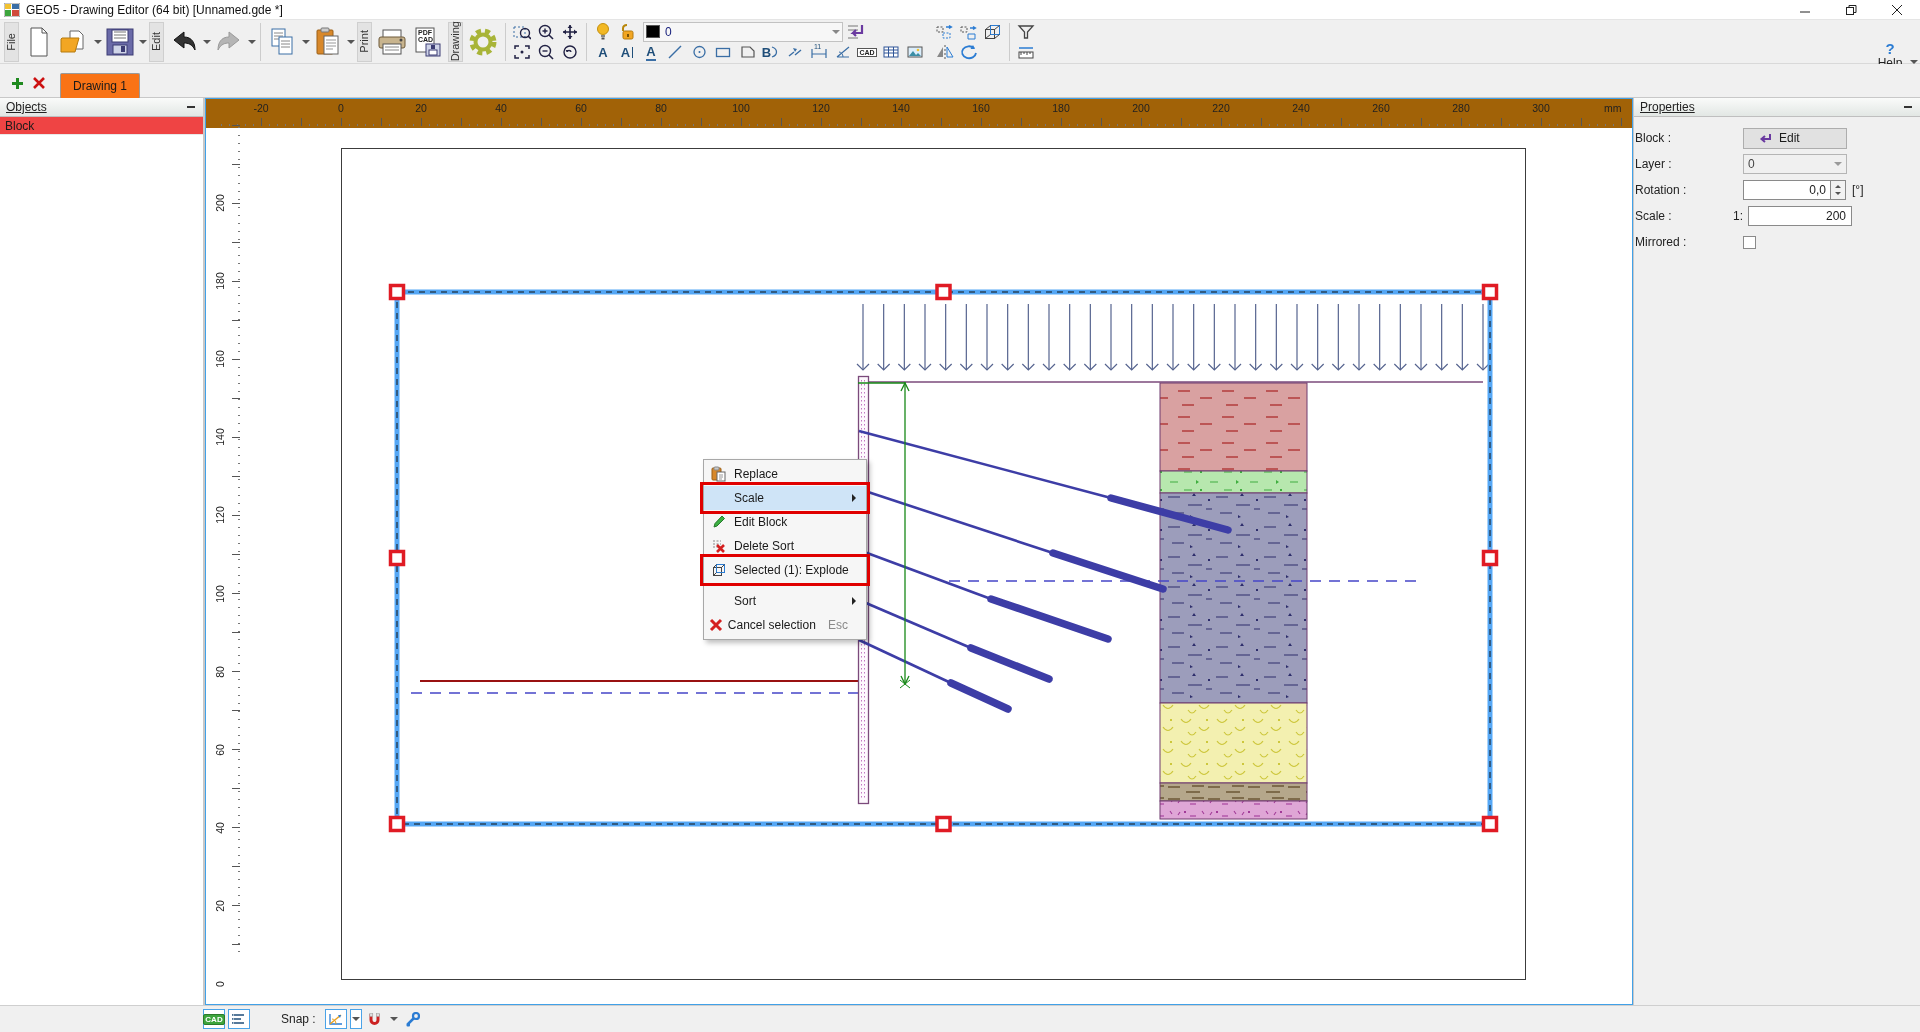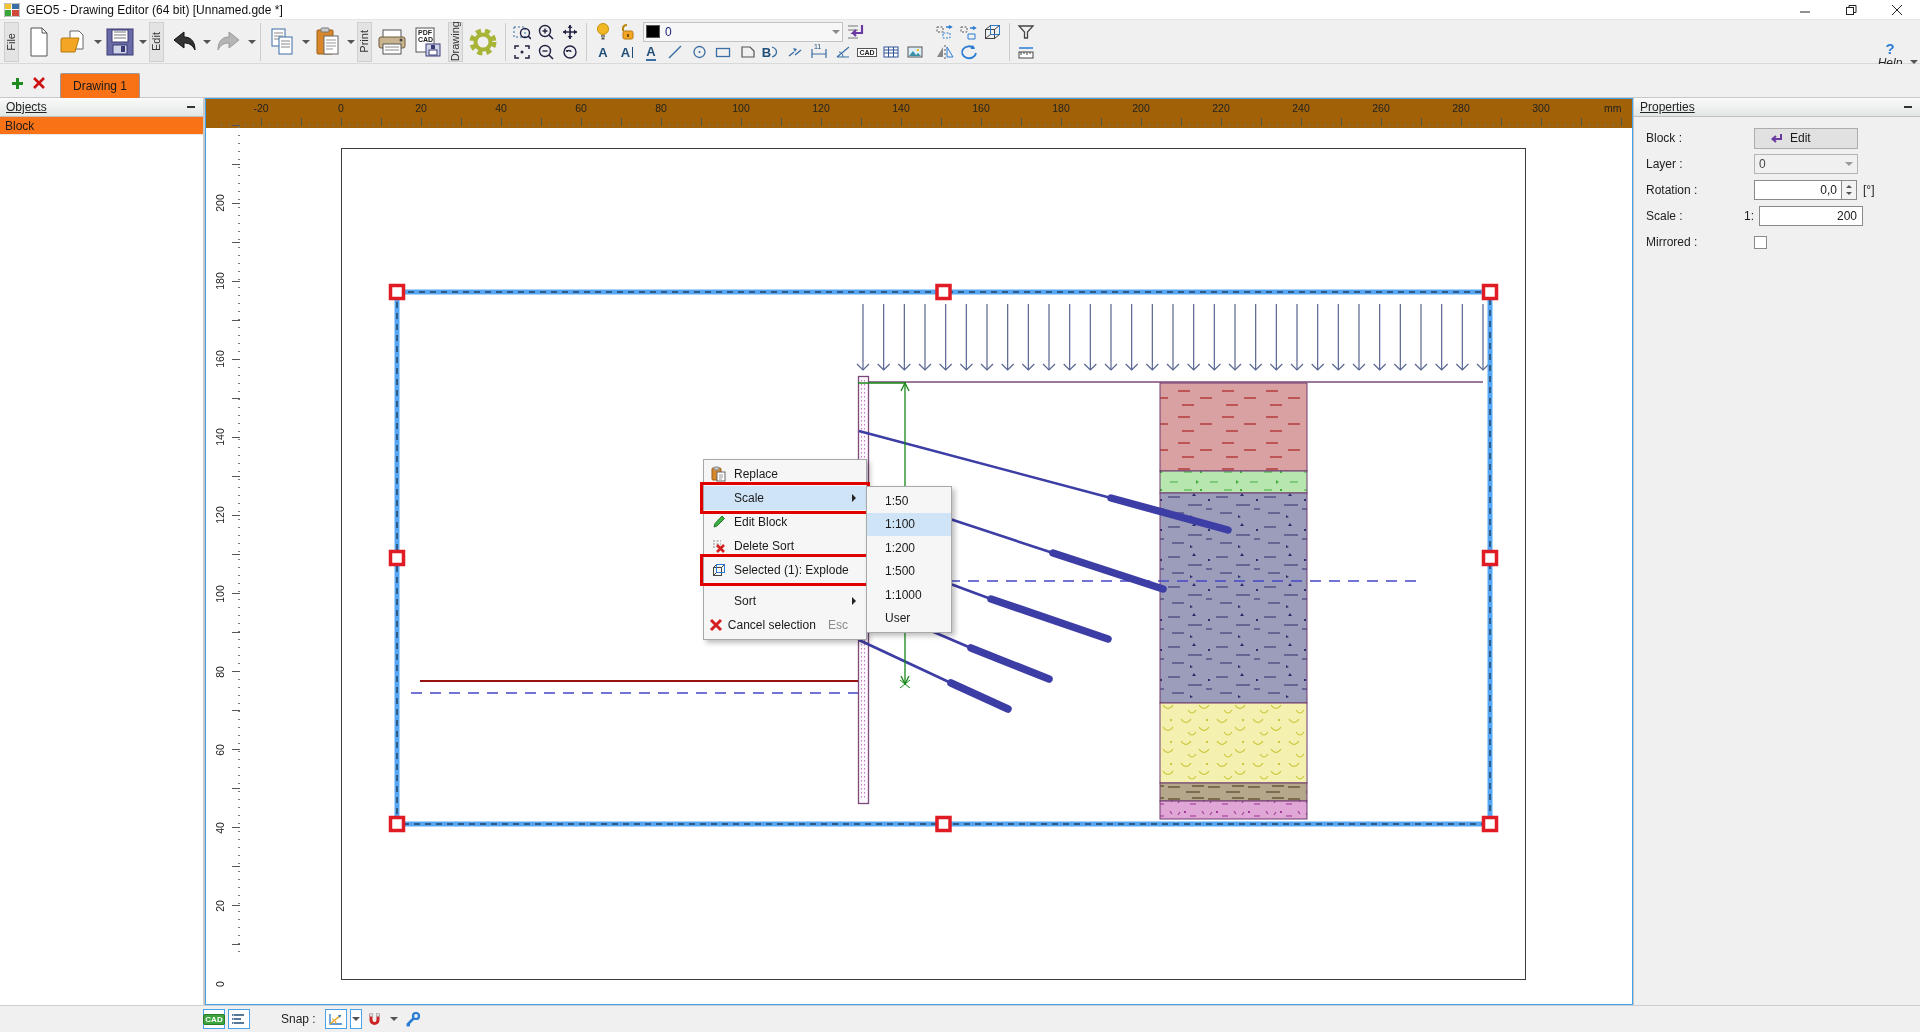--- a/index.html
+++ b/index.html
@@ -22,34 +22,34 @@
   .tsep{width:1px;height:38px;background:#cccccc;margin:0 4px;}
   .stackcol{display:flex;flex-direction:column;justify-content:center;gap:1px;}
   .stackrow{display:flex;align-items:center;}
   .glyphbtn{font-size:13px;color:#1f4e79;font-weight:bold;}
   .combo0{display:flex;align-items:center;height:20px;width:200px;background:#f7f7f7;border:1px solid #c2c2c2;padding:0 2px;margin-left:4px;}
   .combo0 .swatch{width:14px;height:13px;background:#000;border:1px solid #555;margin-right:5px;}
   .combo0 .val{flex:1;color:#1a237e;}
   .combo0 .car{border:4px solid transparent;border-top-color:#888;margin-top:4px;}
   .helpbox{position:absolute;right:8px;top:22px;width:44px;text-align:center;}
   .helpbox .q{color:#2b7cd3;font-weight:bold;font-size:15px;line-height:14px;}
-  .helpbox .hl{font-size:12px;color:#222;font-style:italic;}
+  .helpbox .hl{font-size:12px;color:#222;}
   .helpbox .car{position:absolute;right:-6px;top:18px;border:4px solid transparent;border-top-color:#555;}
   
   .tabbar{position:absolute;left:0;top:64px;width:1920px;height:34px;background:#f0f0f0;border-bottom:1px solid #c8c8c8;display:flex;align-items:flex-end;}
   .tabtool{width:22px;height:24px;display:flex;align-items:center;justify-content:center;margin-bottom:2px;}
   .tab{height:25px;min-width:80px;background:#f97316;border:1px solid #9a9a9a;border-bottom:none;display:flex;align-items:center;justify-content:center;padding:0 12px;margin-left:10px;border-radius:2px 2px 0 0;position:relative;top:1px;}
   
   .objpanel{position:absolute;left:0;top:98px;width:205px;height:907px;background:#fff;border-right:2px solid #c8c8c8;}
   .panelhdr{height:19px;background:linear-gradient(#fafbfa,#e2e7e4);border-bottom:1px solid #bfbfbf;display:flex;align-items:center;padding:0 6px;}
   .panelhdr .t{flex:1;color:#222;text-decoration:underline;}
   .collapsebtn{width:12px;height:12px;display:flex;align-items:center;justify-content:center;}
   .collapsebtn i{width:8px;height:2px;background:#333;display:block;}
   .objrow{height:18px;display:flex;align-items:center;padding:0 5px;border-bottom:1px solid #e8e8e8;}
-  .objrow.sel{background:#f97316;}
+  .objrow.sel{background:#ef4444;}
   
   .canvas{position:absolute;left:205px;top:98px;width:1428px;height:907px;background:#fff;border:1px solid #41a1e8;overflow:hidden;}
   .hruler{position:absolute;left:0;top:0;right:0;height:29px;background:#a16207;z-index:5;}
   .hruler .lab{position:absolute;top:3px;transform:translateX(-50%);font-size:10.5px;color:#222;}
   .hruler .unit{position:absolute;top:3px;font-size:10.5px;color:#222;}
   .hticks{position:absolute;left:15px;right:6px;top:19px;height:8px;
     background-image:
       repeating-linear-gradient(90deg,#555 0 1px,transparent 1px 40px),
       repeating-linear-gradient(90deg,#777 0 1px,transparent 1px 8px);
     background-size:auto 8px,auto 2px;
@@ -72,21 +72,21 @@
   .mi .sc{color:#8a8a8a;margin:0 7px 0 12px;}
   .mi .arr{width:14px;display:flex;align-items:center;}
   .mi .arr i{border:4px solid transparent;border-left-color:#222;}
   .mi.hl{background:#cfe4f7;}
   .mi.callout{outline:3px solid #e00000;outline-offset:1px;}
   .msep{height:1px;background:#dcdcdc;margin:3px 1px;}
   .smi{height:23.5px;display:flex;align-items:center;padding-left:18px;}
   .smi.hl{background:#cfe4f7;}
   
   .proppanel{position:absolute;left:1633px;top:98px;width:287px;height:907px;background:#f0f0f0;border-left:1px solid #c8c8c8;}
-  .prows{padding:8px 10px 0 12px;}
+  .prows{padding:8px 10px 0 1px;}
   .prow{height:26px;display:flex;align-items:center;}
   .prow .plab{width:108px;color:#222;}
   .editbtn{width:104px;height:21px;background:#e1e1e1;border:1px solid #adadad;display:flex;align-items:center;justify-content:flex-start;padding-left:14px;gap:7px;}
   .comboro{width:104px;height:20px;background:#f0f0f0;border:1px solid #b5b5b5;display:flex;align-items:center;padding:0 4px;color:#444;}
   .comboro .flex{flex:1;}
   .comboro .car{border:4px solid transparent;border-top-color:#9a9a9a;margin-top:4px;}
   .numin{width:88px;height:20px;background:#fff;border:1px solid #8a8a8a;display:flex;align-items:center;justify-content:flex-end;padding:0 4px;}
   .spin{width:15px;height:20px;border:1px solid #8a8a8a;border-left:none;display:flex;flex-direction:column;}
   .spin div{flex:1;background:#f2f2f2;display:flex;align-items:center;justify-content:center;}
   .spin i.up{border:3px solid transparent;border-bottom-color:#555;margin-bottom:1px;}
@@ -759,28 +759,20 @@
         <div class="ic">
           <svg width="16" height="16">
             <path d="M3 3l10 10M13 3L3 13" stroke="#d42020" stroke-width="3"></path>
           </svg>
         </div>
         <div class="lbl">Cancel selection</div>
         <div class="sc">Esc</div>
         <div class="arr"></div>
       </div>
     </div>
-  <div class="menu" id="ctx-submenu" style="left: 660px; top: 387px; width: 86px;">
-      <div class="smi">1:50</div>
-      <div class="smi hl">1:100</div>
-      <div class="smi">1:200</div>
-      <div class="smi">1:500</div>
-      <div class="smi">1:1000</div>
-      <div class="smi">User</div>
-    </div>
 </div>
 
 <div class="proppanel">
   <div class="panelhdr">
     <span class="t">Properties</span>
     <div class="collapsebtn">
         <i></i>
       </div>
   </div>
   <div class="prows">

